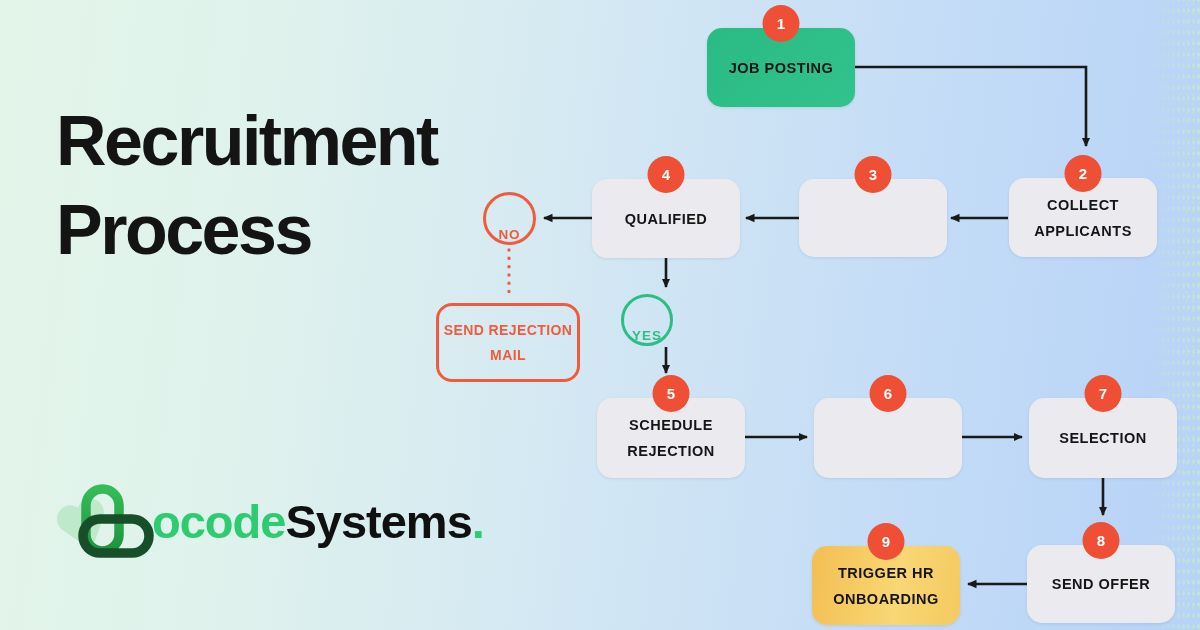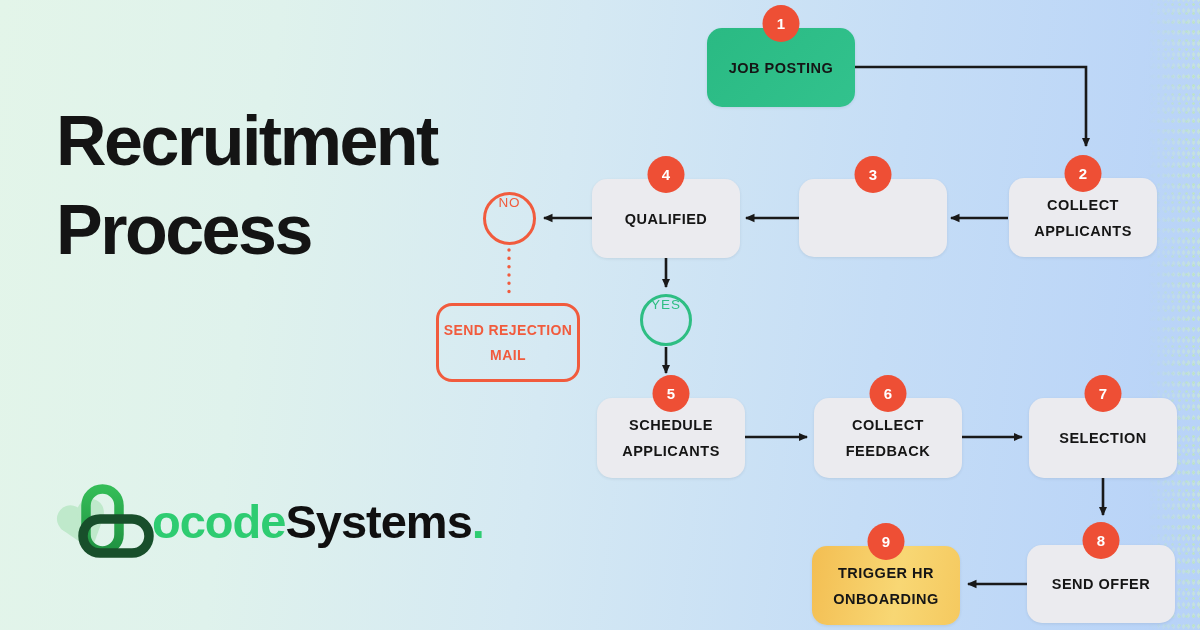--- a/index.html
+++ b/index.html
@@ -38,25 +38,25 @@
   .n1{left:707px;top:28px;width:148px;height:79px;}
   .n2{left:1009px;top:178px;width:148px;height:79px;}
   .n3{left:799px;top:179px;width:148px;height:78px;}
   .n4{left:592px;top:179px;width:148px;height:79px;}
   .n5{left:597px;top:398px;width:148px;height:80px;}
   .n6{left:814px;top:398px;width:148px;height:80px;}
   .n7{left:1029px;top:398px;width:148px;height:80px;}
   .n8{left:1027px;top:545px;width:148px;height:78px;}
   .n9{left:812px;top:546px;width:148px;height:79px;}
   .decision{
-    position:absolute;border-radius:50%;display:flex;align-items:flex-start;justify-content:center;
-    font-weight:normal;font-size:13.5px;letter-spacing:1px;box-sizing:border-box;
+    position:absolute;border-radius:50%;display:flex;align-items:flex-end;justify-content:center;
+    font-weight:bold;font-size:13.5px;letter-spacing:1px;box-sizing:border-box;
   }
   .decision--no{left:483px;top:192px;width:53px;height:53px;border:3px solid #F15B3D;color:#F15B3D;}
-  .decision--yes{left:640px;top:294px;width:52px;height:52px;border:3px solid #2EBE83;color:#2EBE83;}
+  .decision--yes{left:621px;top:294px;width:52px;height:52px;border:3px solid #2EBE83;color:#2EBE83;}
   .rejection{
     position:absolute;left:436px;top:303px;width:144px;height:79px;box-sizing:border-box;
     border:3px solid #F15B3D;border-radius:16px;color:#F15B3D;
     display:flex;align-items:center;justify-content:center;text-align:center;
     font-weight:bold;font-size:14px;line-height:25px;letter-spacing:.4px;padding:16px 4px;
   }
   .arrows{position:absolute;left:0;top:0;pointer-events:none;}
   .logo{position:absolute;left:56px;top:483px;width:440px;height:100px;}
   .logo-mark{position:absolute;left:0;top:0;}
   .logo-text{
@@ -85,25 +85,24 @@
   </div>
   <div class="node n3">
     <span class="badge">3</span>
   </div>
   <div class="node n4">
     <span class="badge">4</span>
     <span>QUALIFIED</span>
   </div>
   <div class="node n5">
     <span class="badge">5</span>
-    <span>SCHEDULE APPLICANTS</span>
+    <span>SCHEDULE REJECTION</span>
   </div>
   <div class="node n6">
     <span class="badge">6</span>
-    <span>COLLECT FEEDBACK</span>
   </div>
   <div class="node n7">
     <span class="badge">7</span>
     <span>SELECTION</span>
   </div>
   <div class="node n8">
     <span class="badge">8</span>
     <span>SEND OFFER</span>
   </div>
   <div class="node node--end n9">

